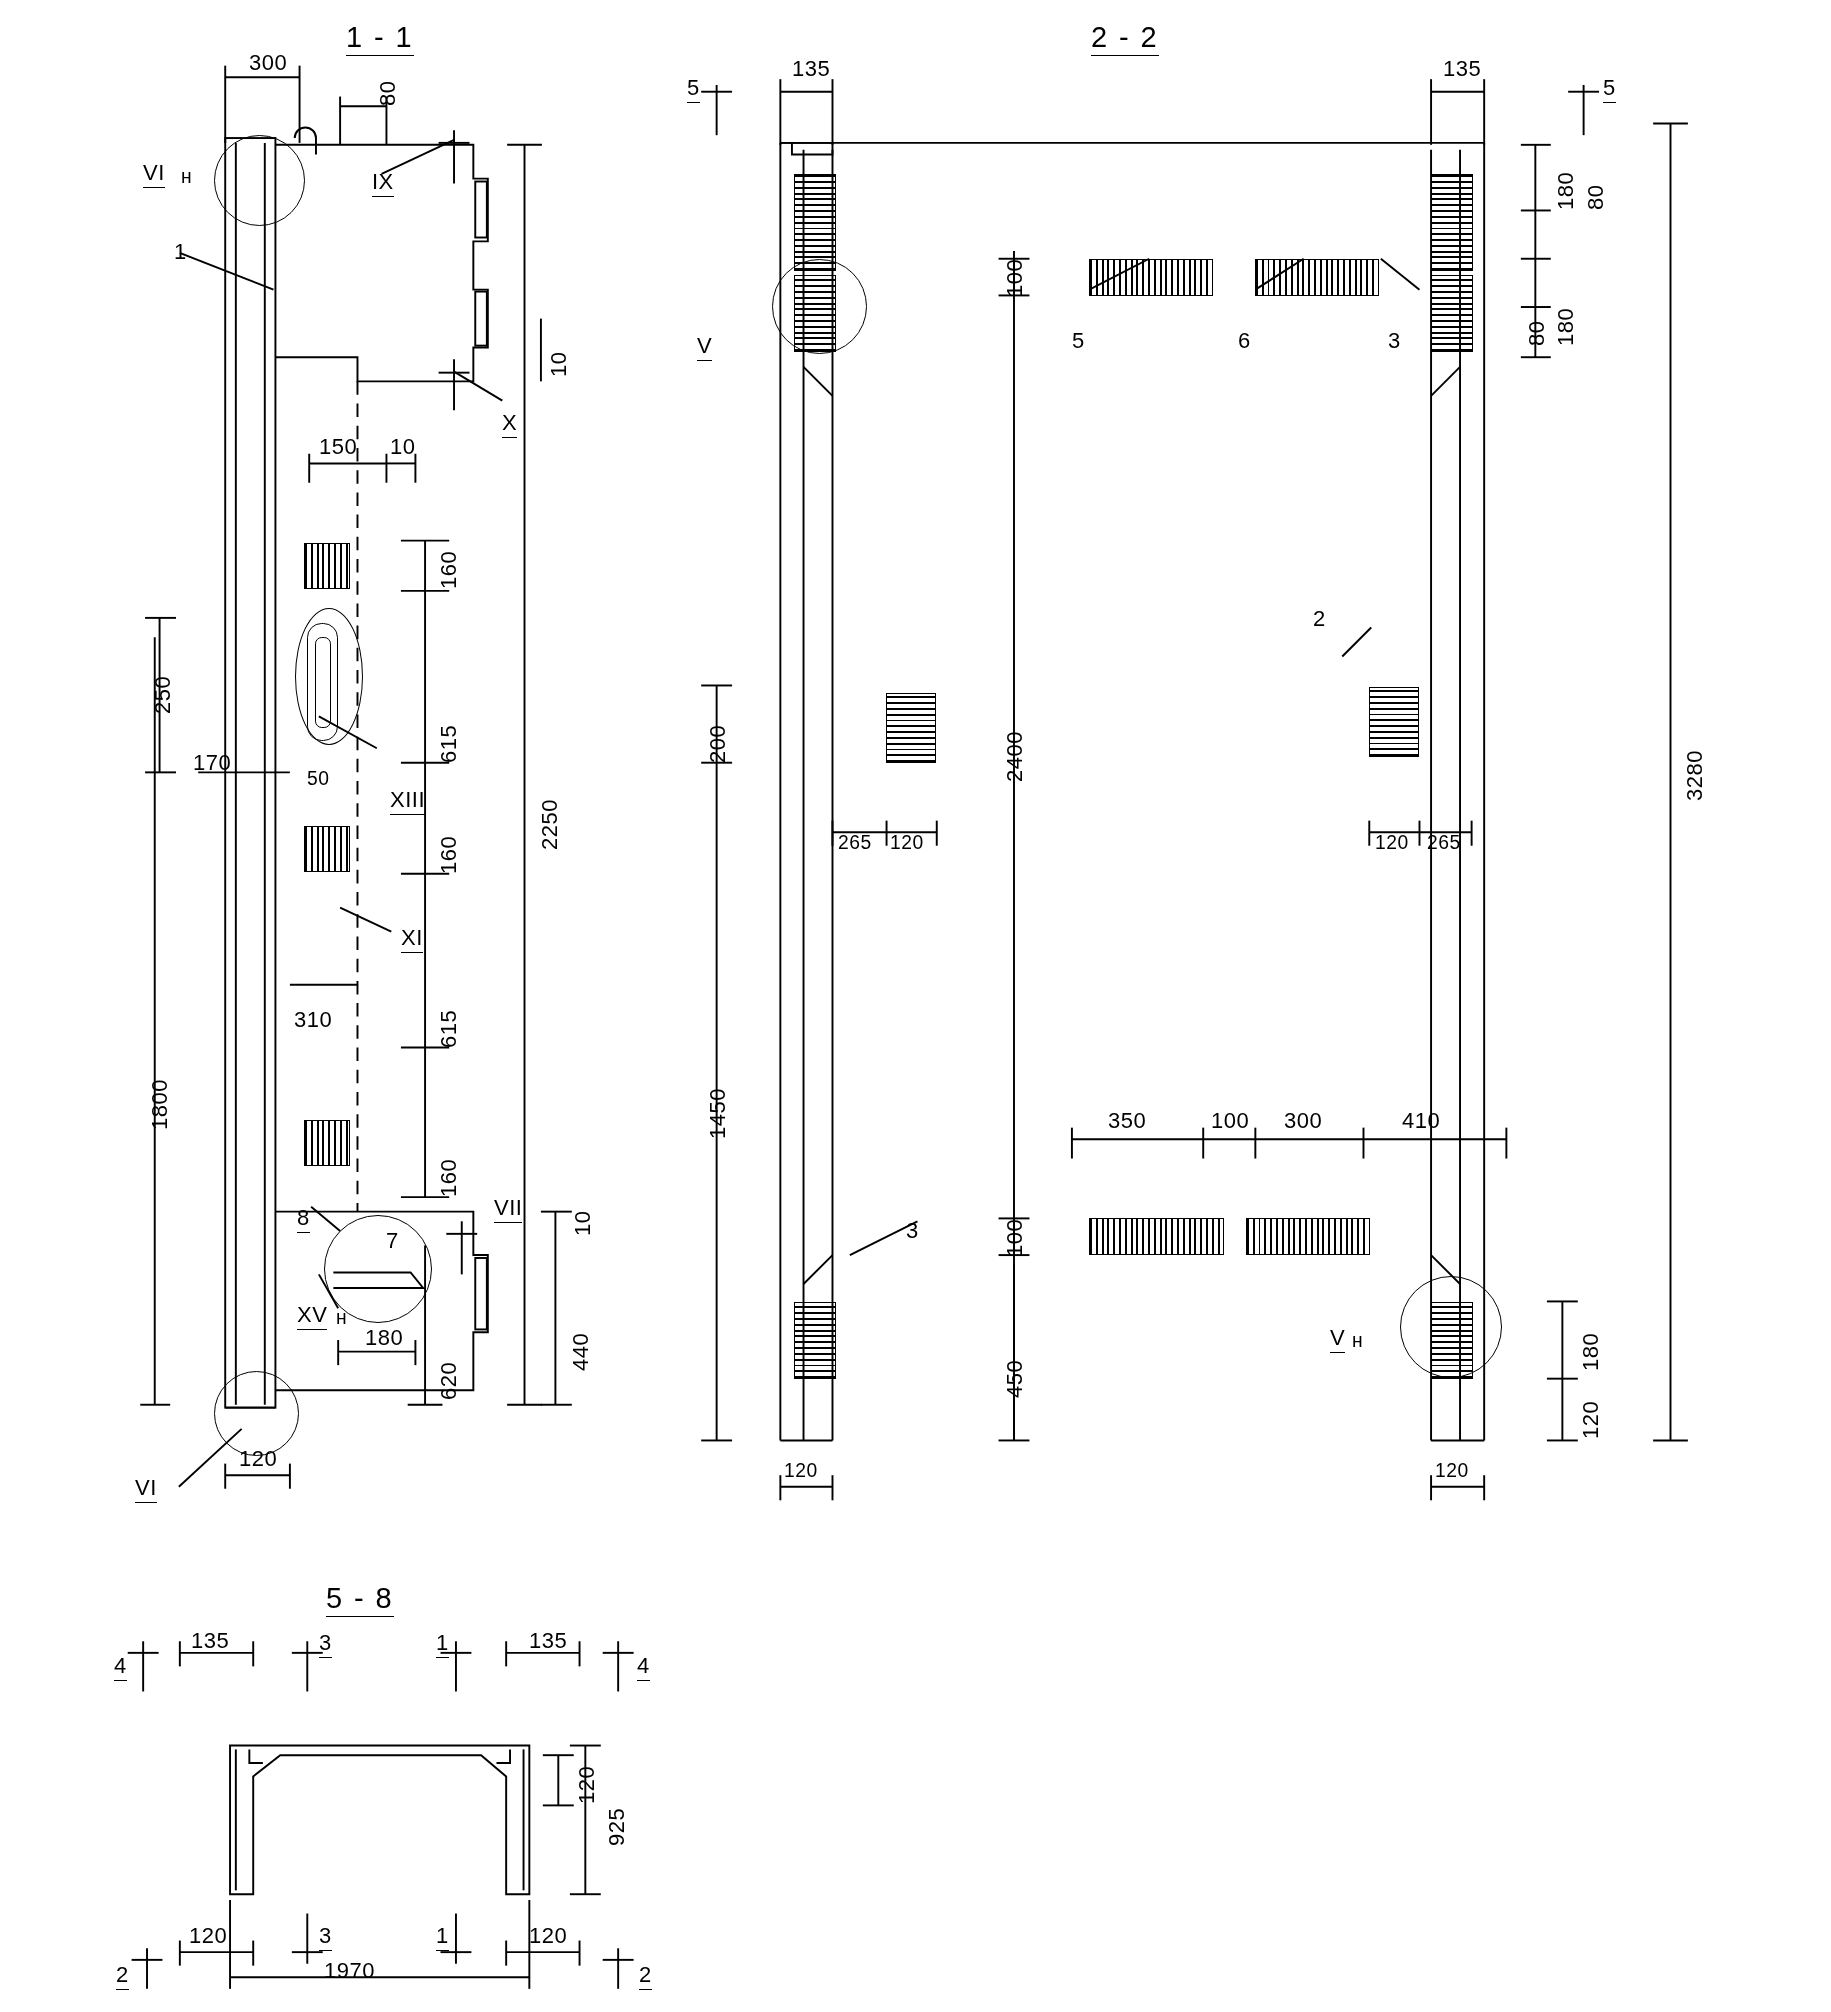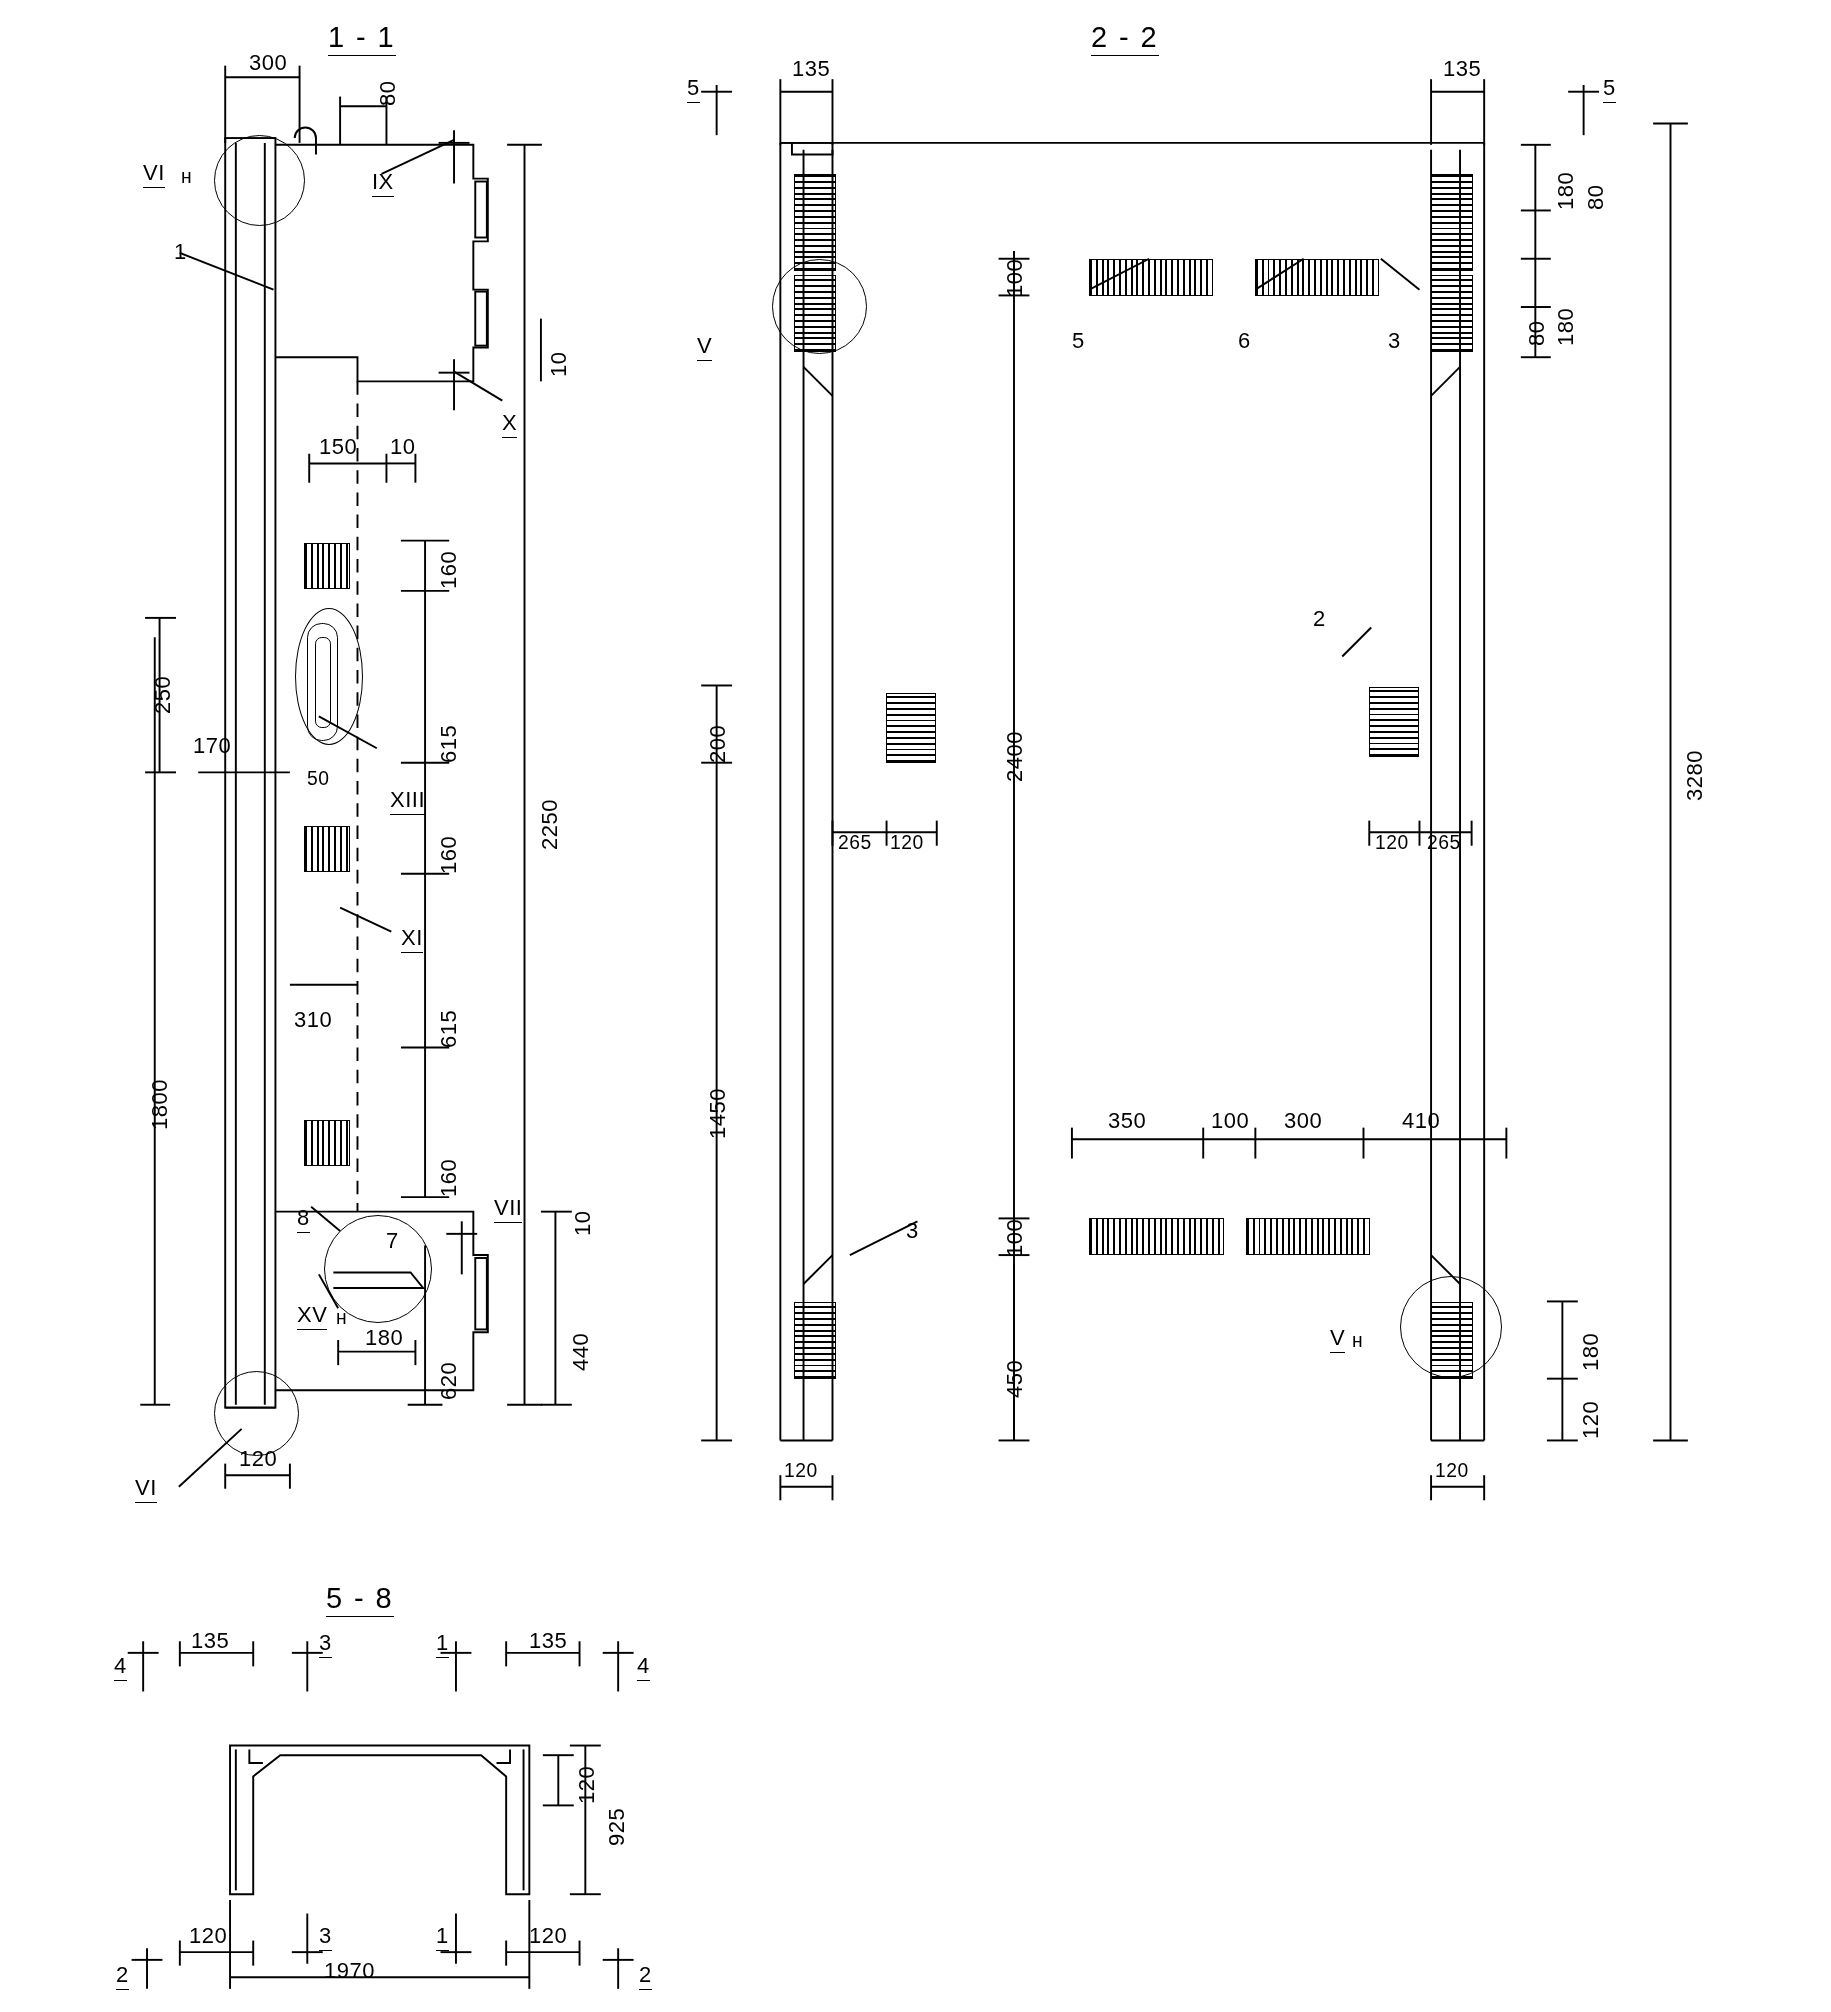--- a/index.html
+++ b/index.html
@@ -20,21 +20,21 @@
      border:1.9px solid #000;box-sizing:border-box;}
   svg{position:absolute;left:0;top:0;overflow:visible;}
 </style>
 </head>
 <body>
 
 <div class="stage">
 
 <div>
 
-  <div class="lbl big und" style="left:328px;top:21px;">1 - 1</div>
+  <div class="lbl big und" style="left:346px;top:21px;">1 - 1</div>
 
   <svg width="1832" height="2012" viewBox="0 0 1897 2084">
     <g stroke="#000" fill="none" stroke-width="2">
 
       <rect x="233" y="143" width="52" height="1315"></rect>
       <line x1="244" y1="148" x2="244" y2="1455"></line>
       <line x1="274" y1="148" x2="274" y2="1455"></line>
 
       <path d="M305 143 a11 11 0 0 1 22 0 L327 160"></path>
 
@@ -155,21 +155,21 @@
   <div class="lbl sm" style="left:181px;top:166px;">н</div>
   <div class="lbl" style="left:174px;top:239px;">1</div>
   <div class="lbl und" style="left:372px;top:169px;">IX</div>
   <div class="lbl rot" style="left:546px;top:377px;">10</div>
   <div class="lbl und" style="left:502px;top:410px;">X</div>
   <div class="lbl" style="left:319px;top:434px;">150</div>
   <div class="lbl" style="left:390px;top:434px;">10</div>
   <div class="lbl rot" style="left:436px;top:589px;">160</div>
   <div class="lbl rot" style="left:436px;top:763px;">615</div>
   <div class="lbl rot" style="left:150px;top:714px;">250</div>
-  <div class="lbl" style="left:193px;top:733px;">170</div>
+  <div class="lbl" style="left:193px;top:750px;">170</div>
   <div class="lbl sm" style="left:307px;top:768px;">50</div>
   <div class="lbl und" style="left:390px;top:758px;margin-top:29px;">XIII</div>
   <div class="lbl rot" style="left:537px;top:850px;">2250</div>
   <div class="lbl rot" style="left:436px;top:874px;">160</div>
   <div class="lbl und" style="left:401px;top:925px;">XI</div>
   <div class="lbl" style="left:294px;top:987px;margin-top:20px;">310</div>
   <div class="lbl rot" style="left:436px;top:1048px;">615</div>
   <div class="lbl rot" style="left:147px;top:1130px;">1800</div>
   <div class="lbl rot" style="left:436px;top:1197px;">160</div>
   <div class="lbl und" style="left:297px;top:1205px;">8</div>

